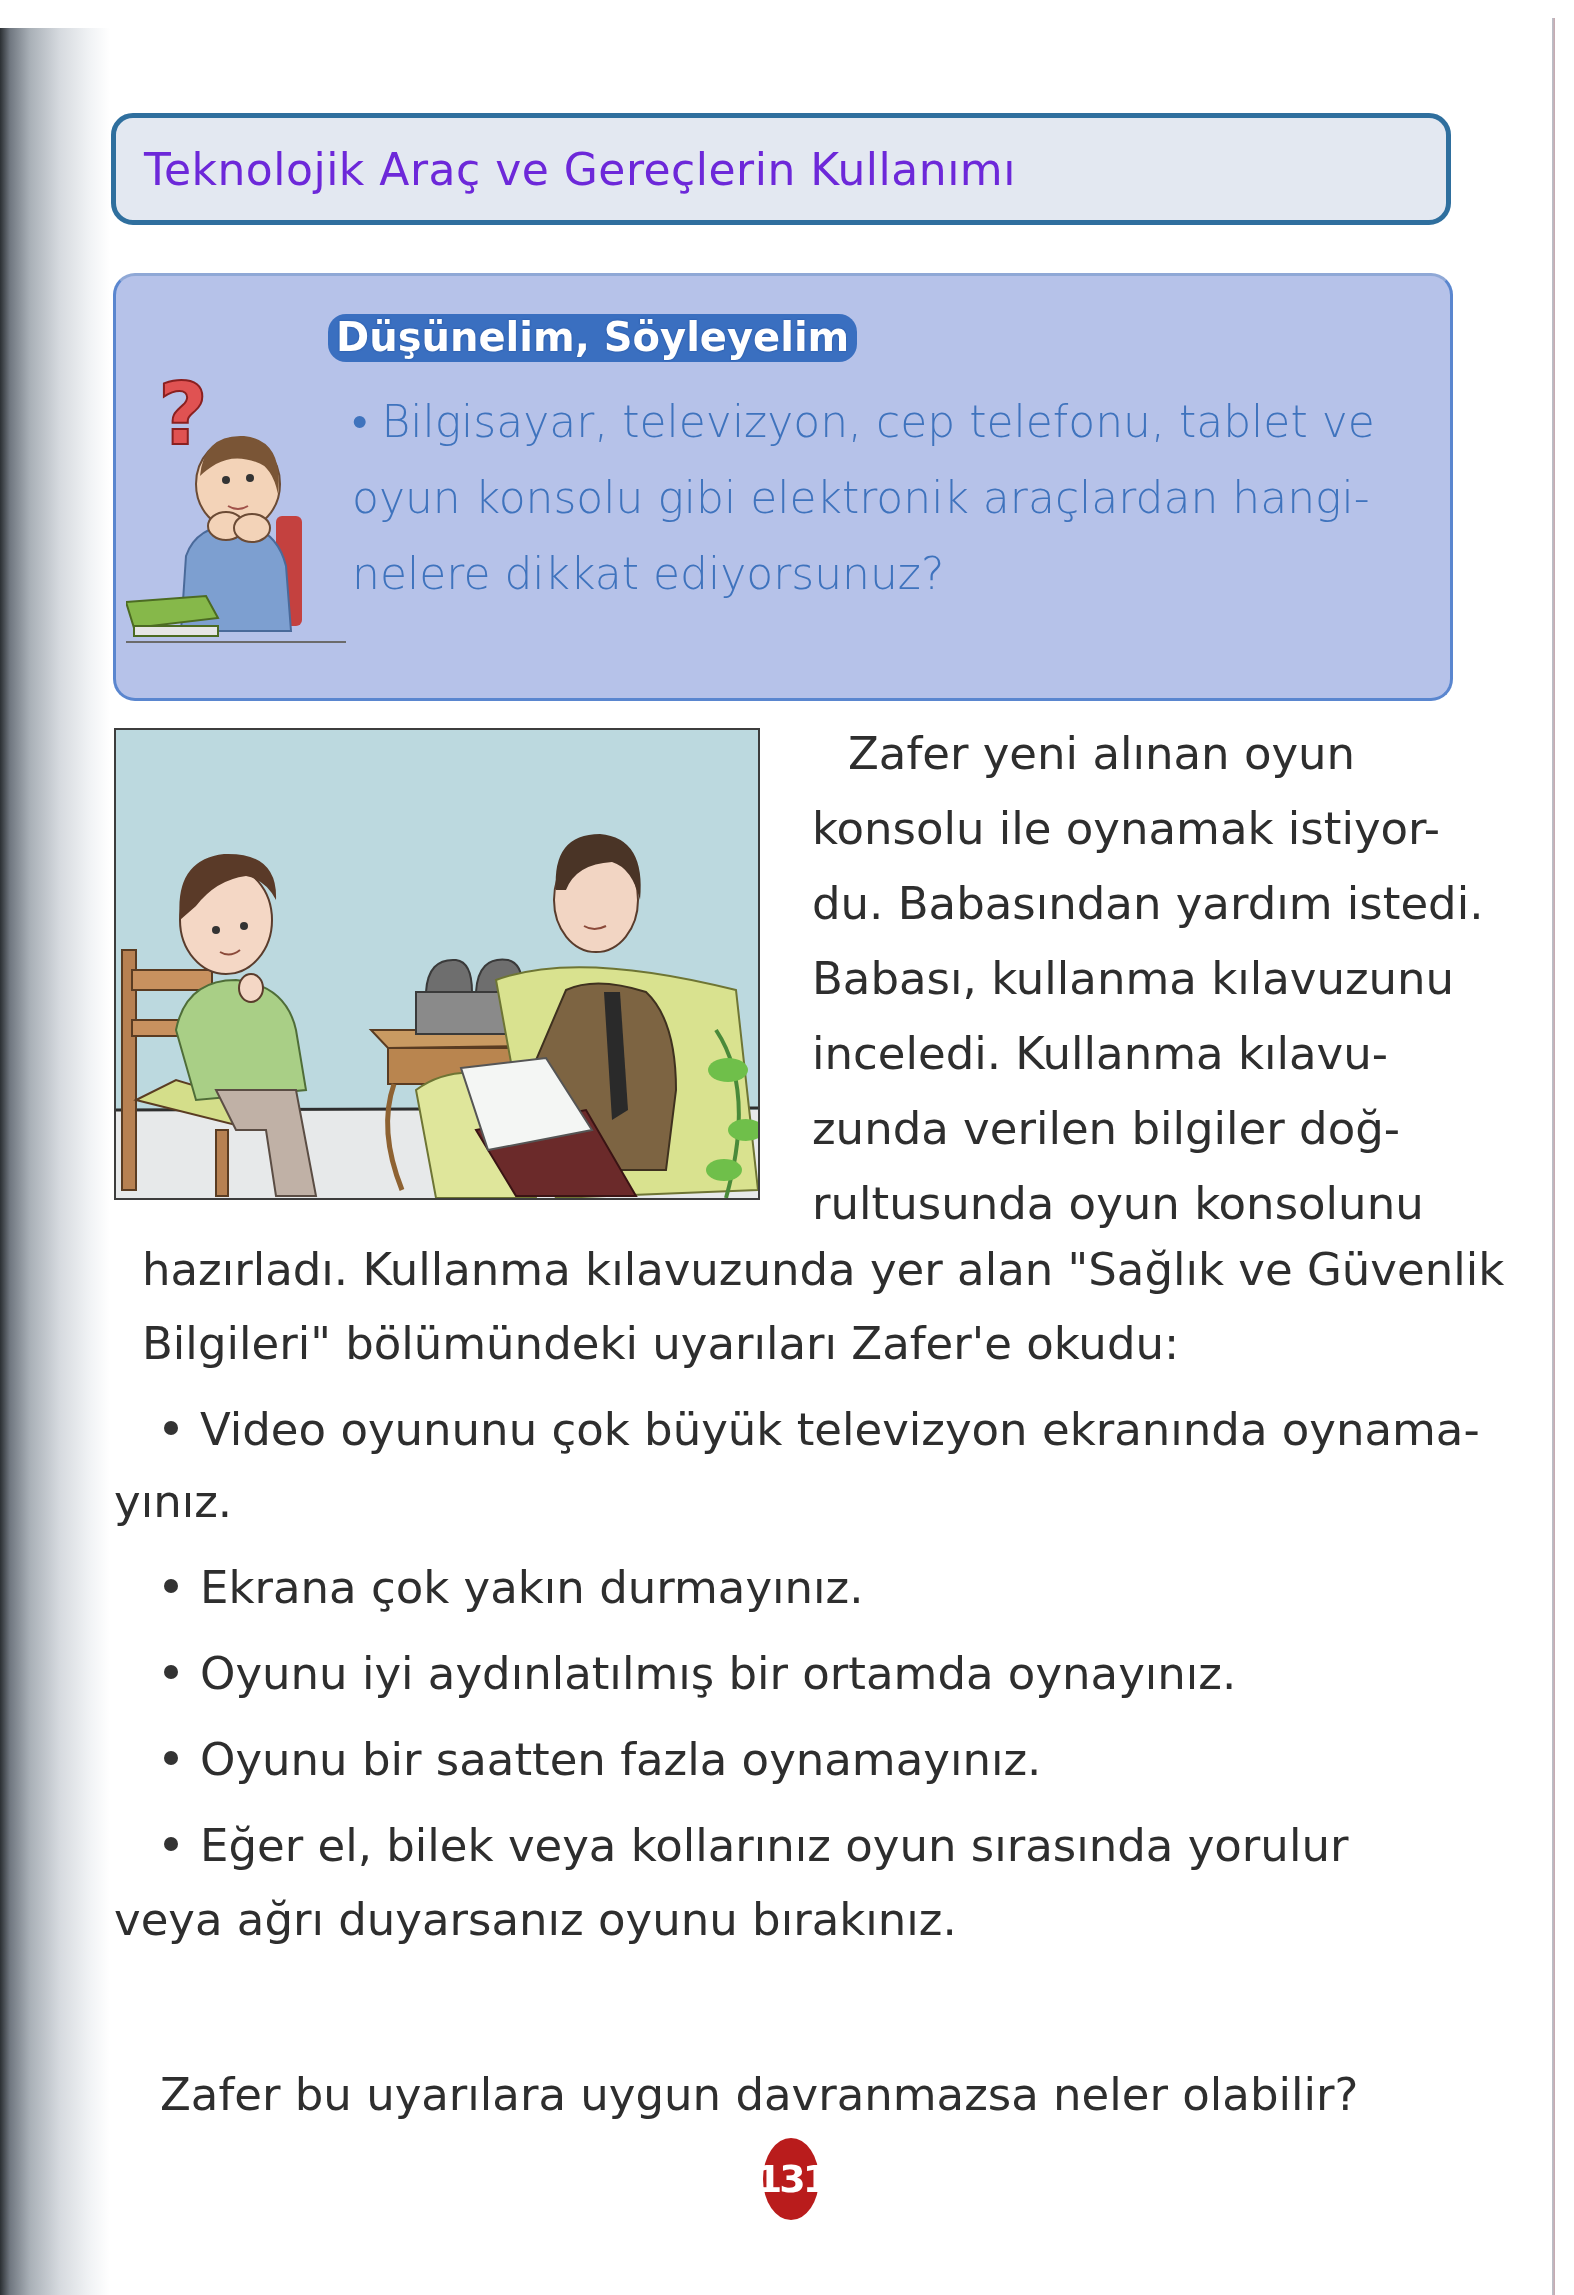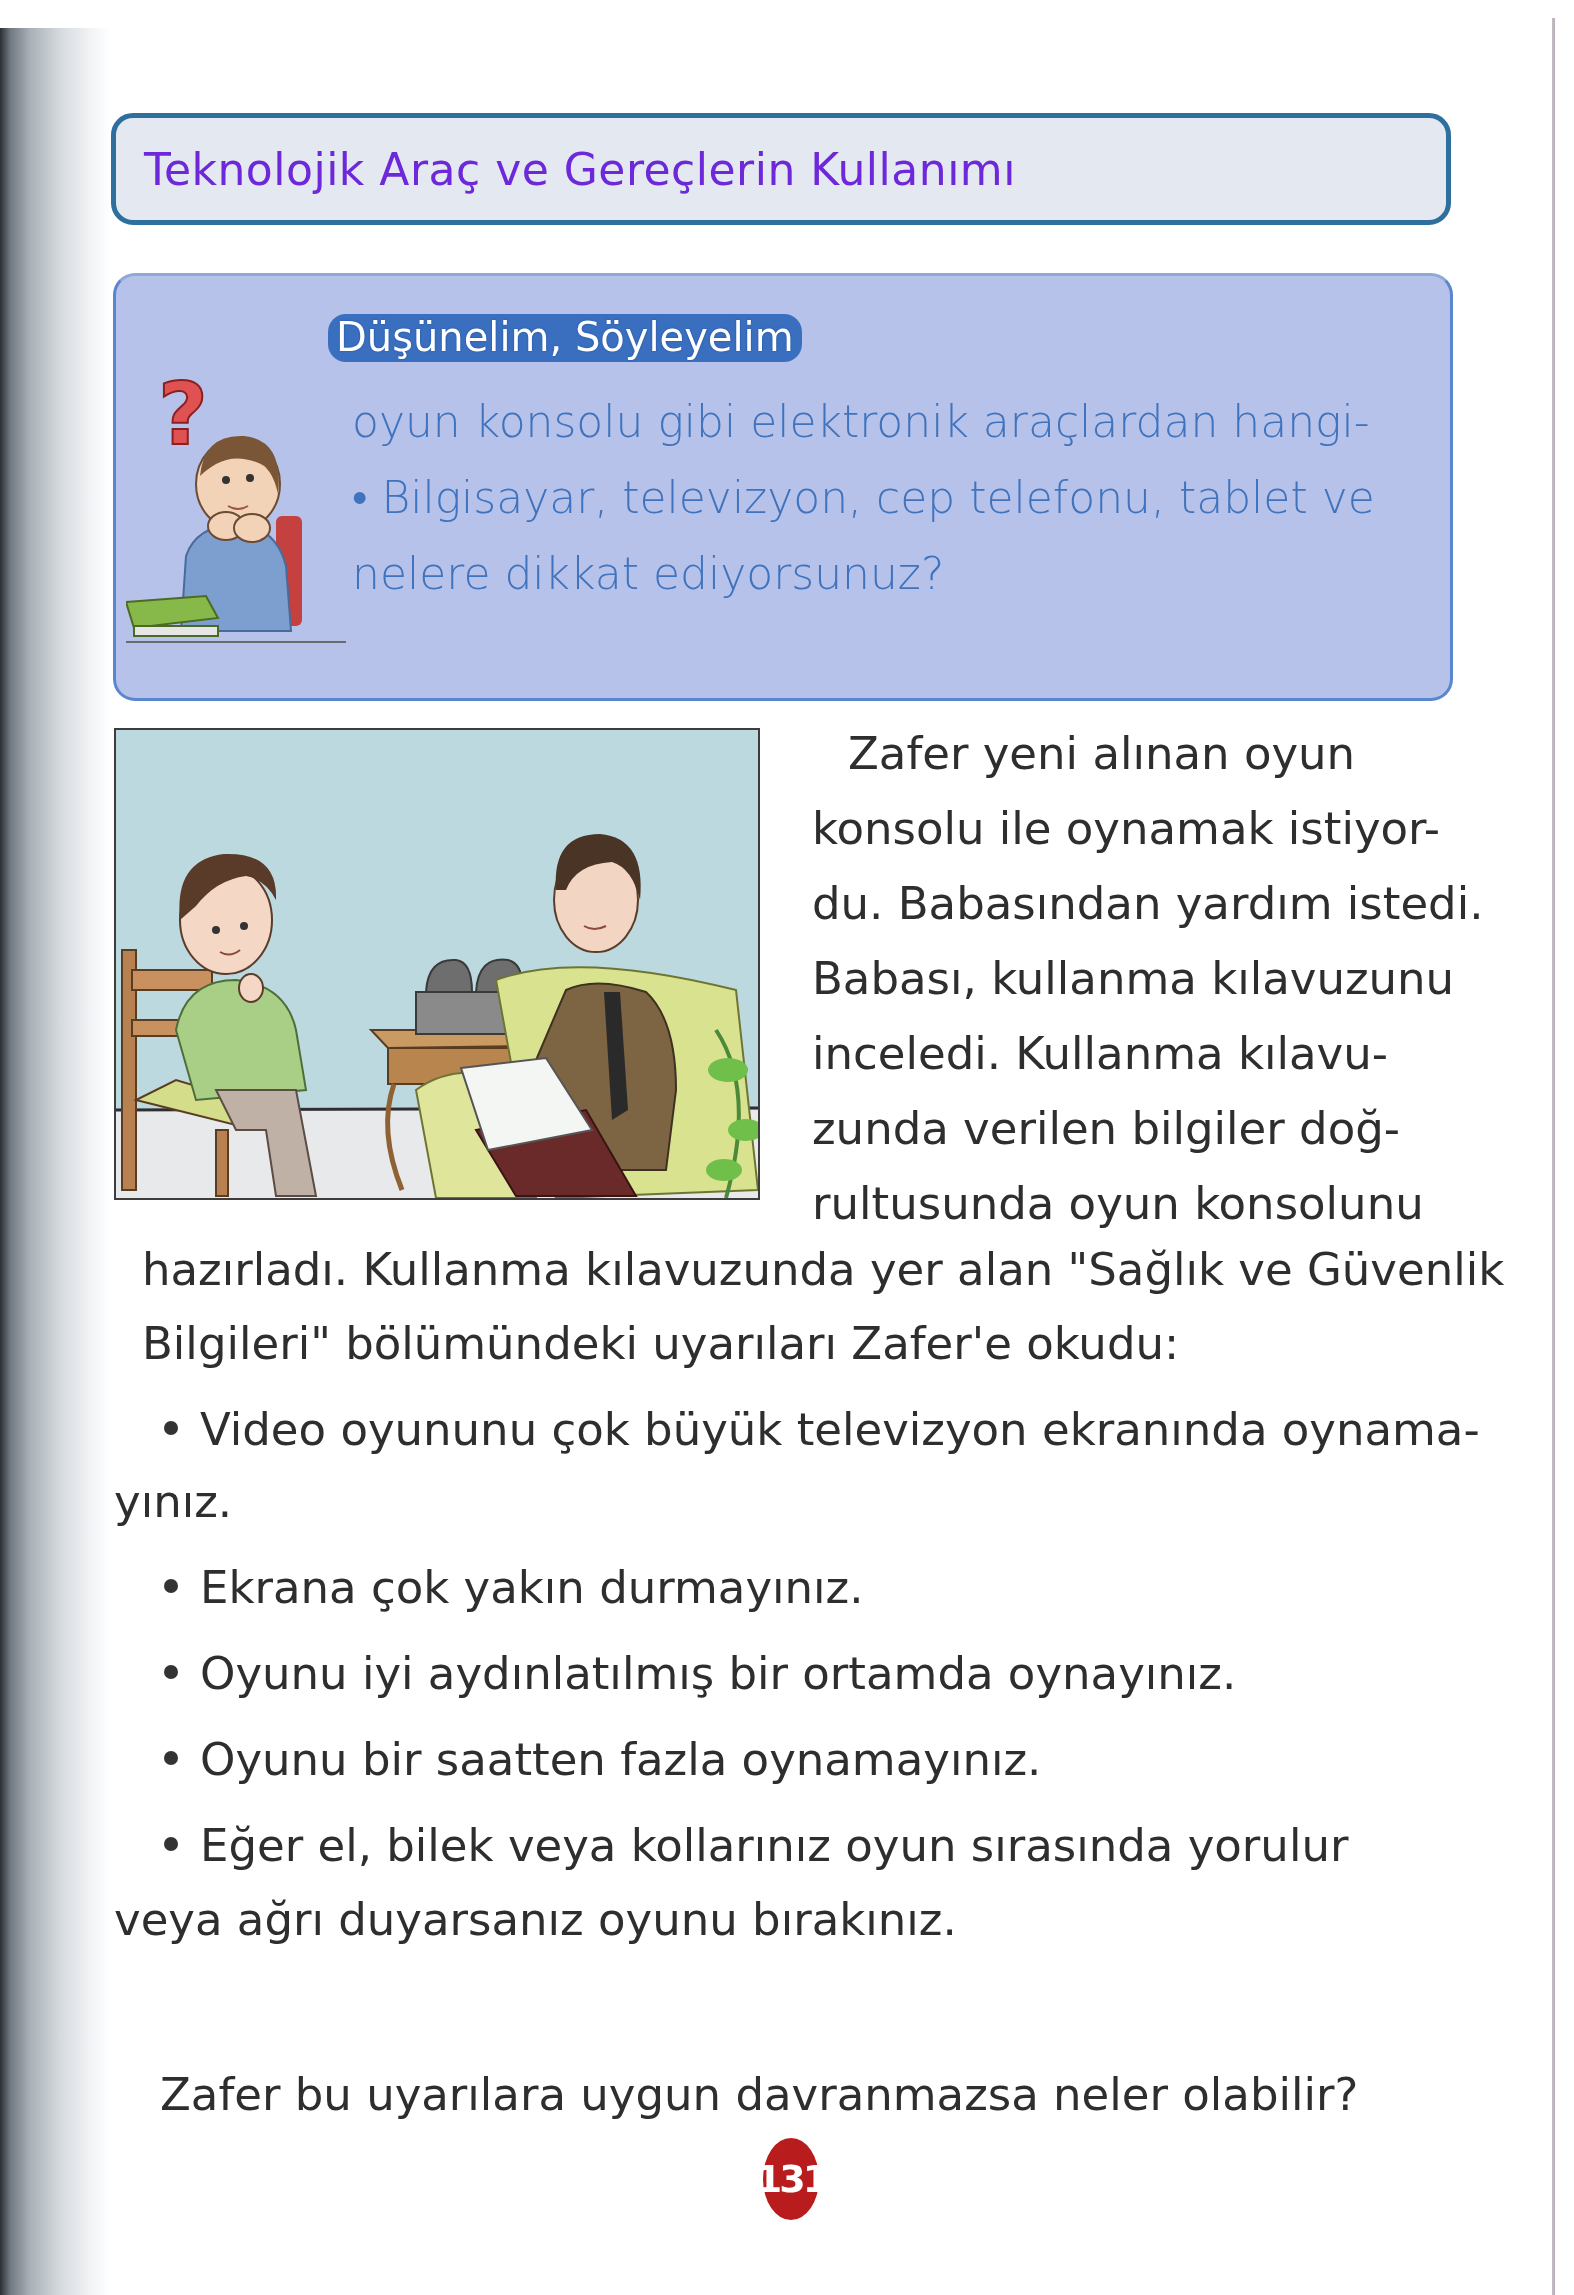--- a/index.html
+++ b/index.html
@@ -35,21 +35,21 @@
   }
 
   .think-box {
     position: absolute; left: 113px; top: 273px; width: 1340px; height: 428px;
     box-sizing: border-box;
     border: 3px solid #5a86cf; border-top-color: #8fa8d6; border-radius: 22px;
     background: #b6c2e9;
   }
   .think-heading {
     position: absolute; left: 212px; top: 38px;
-    font-family: "DejaVu Sans", sans-serif; font-weight: normal;
+    font-family: "DejaVu Sans", sans-serif; font-weight: bold;
     font-size: 40px; color: #ffffff;
     padding: 0 8px 2px 8px;
     background: #3a6fc0; border-radius: 18px;
     text-shadow: 0 0 2px #1e4c99;
   }
   .question-mark {
     position: absolute; left: 42px; top: 88px;
     font-family: "DejaVu Sans", sans-serif; font-weight: bold;
     font-size: 86px; color: #e05252; -webkit-text-stroke: 2px #8a2020;
   }
@@ -134,22 +134,22 @@
 
     <ellipse cx="100" cy="120" rx="18" ry="14" fill="#f3d3b8" stroke="#6b4b35" stroke-width="2"></ellipse>
     <ellipse cx="126" cy="122" rx="18" ry="14" fill="#f3d3b8" stroke="#6b4b35" stroke-width="2"></ellipse>
 
     <path d="M0 196 L80 190 L92 212 L8 222 Z" fill="#86b84a" stroke="#4c6b22" stroke-width="2"></path>
     <rect x="8" y="220" width="84" height="10" fill="#e6e6e6" stroke="#4c6b22" stroke-width="2"></rect>
 
     <line x1="0" y1="236" x2="220" y2="236" stroke="#6b6b6b" stroke-width="2"></line>
   </svg>
   <div class="think-text">
+    <span style="display:block">• Bilgisayar, televizyon, cep telefonu, tablet ve</span>
     <span style="display:block">oyun konsolu gibi elektronik araçlardan hangi-</span>
-    <span style="display:block">• Bilgisayar, televizyon, cep telefonu, tablet ve</span>
     <span style="display:block">nelere dikkat ediyorsunuz?</span>
   </div>
 </div>
 
 <div class="scene">
   <svg width="642" height="468" viewBox="0 0 642 468">
     <rect x="0" y="0" width="642" height="380" fill="#bcd9df"></rect>
     <rect x="0" y="380" width="642" height="88" fill="#e7e9ea"></rect>
     <line x1="0" y1="380" x2="642" y2="378" stroke="#2e2e2e" stroke-width="3"></line>
 

